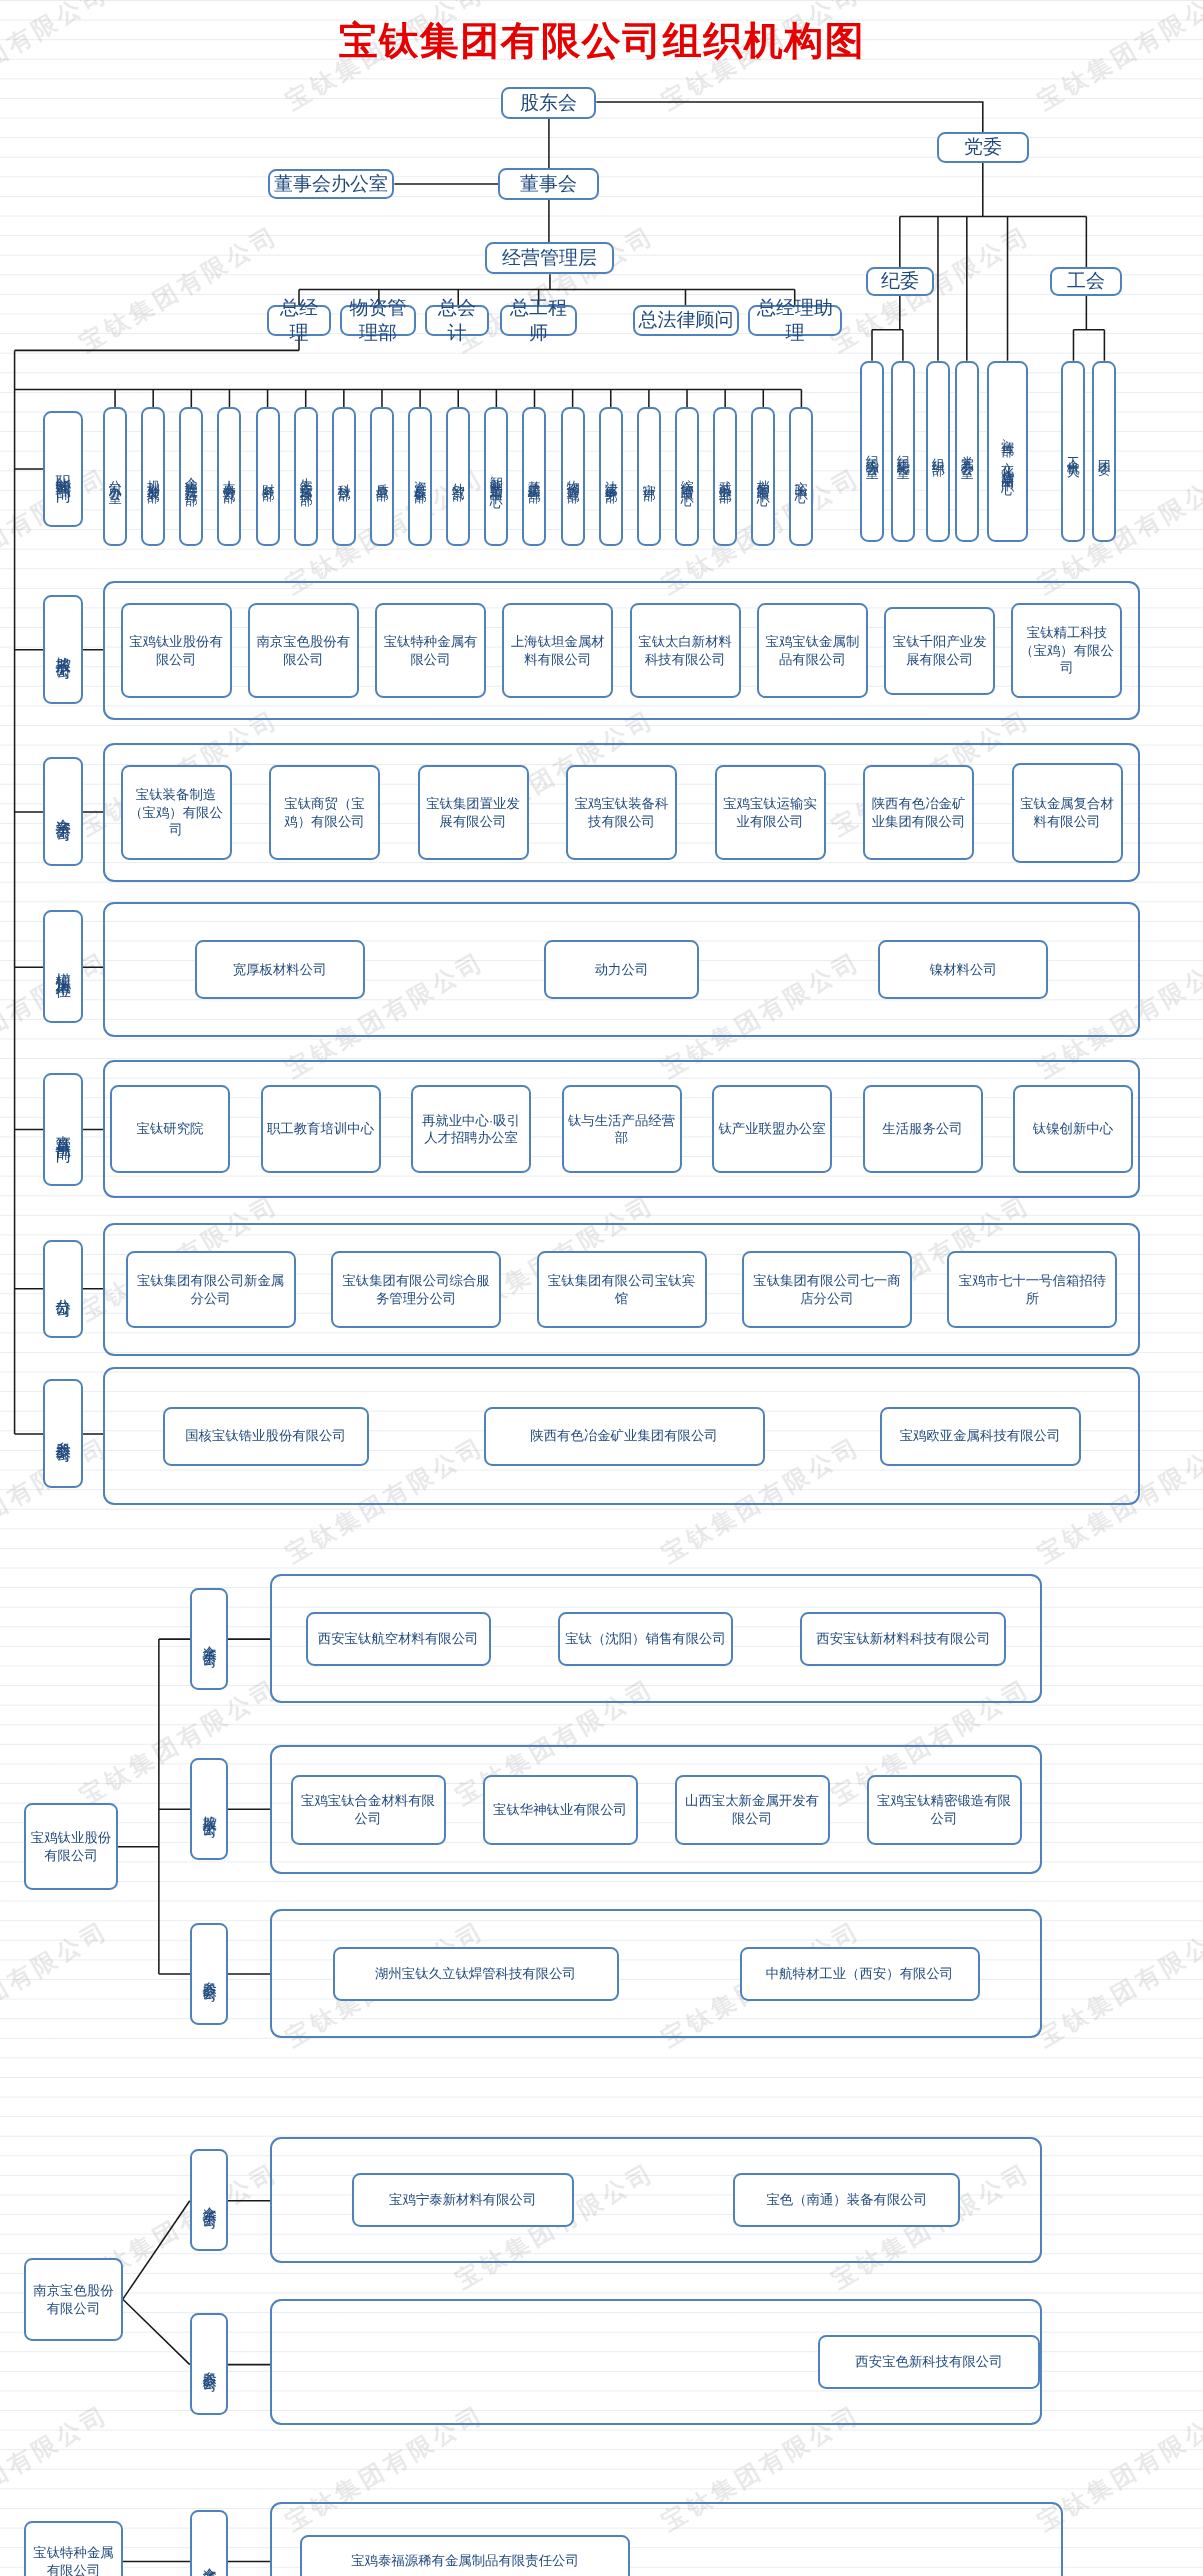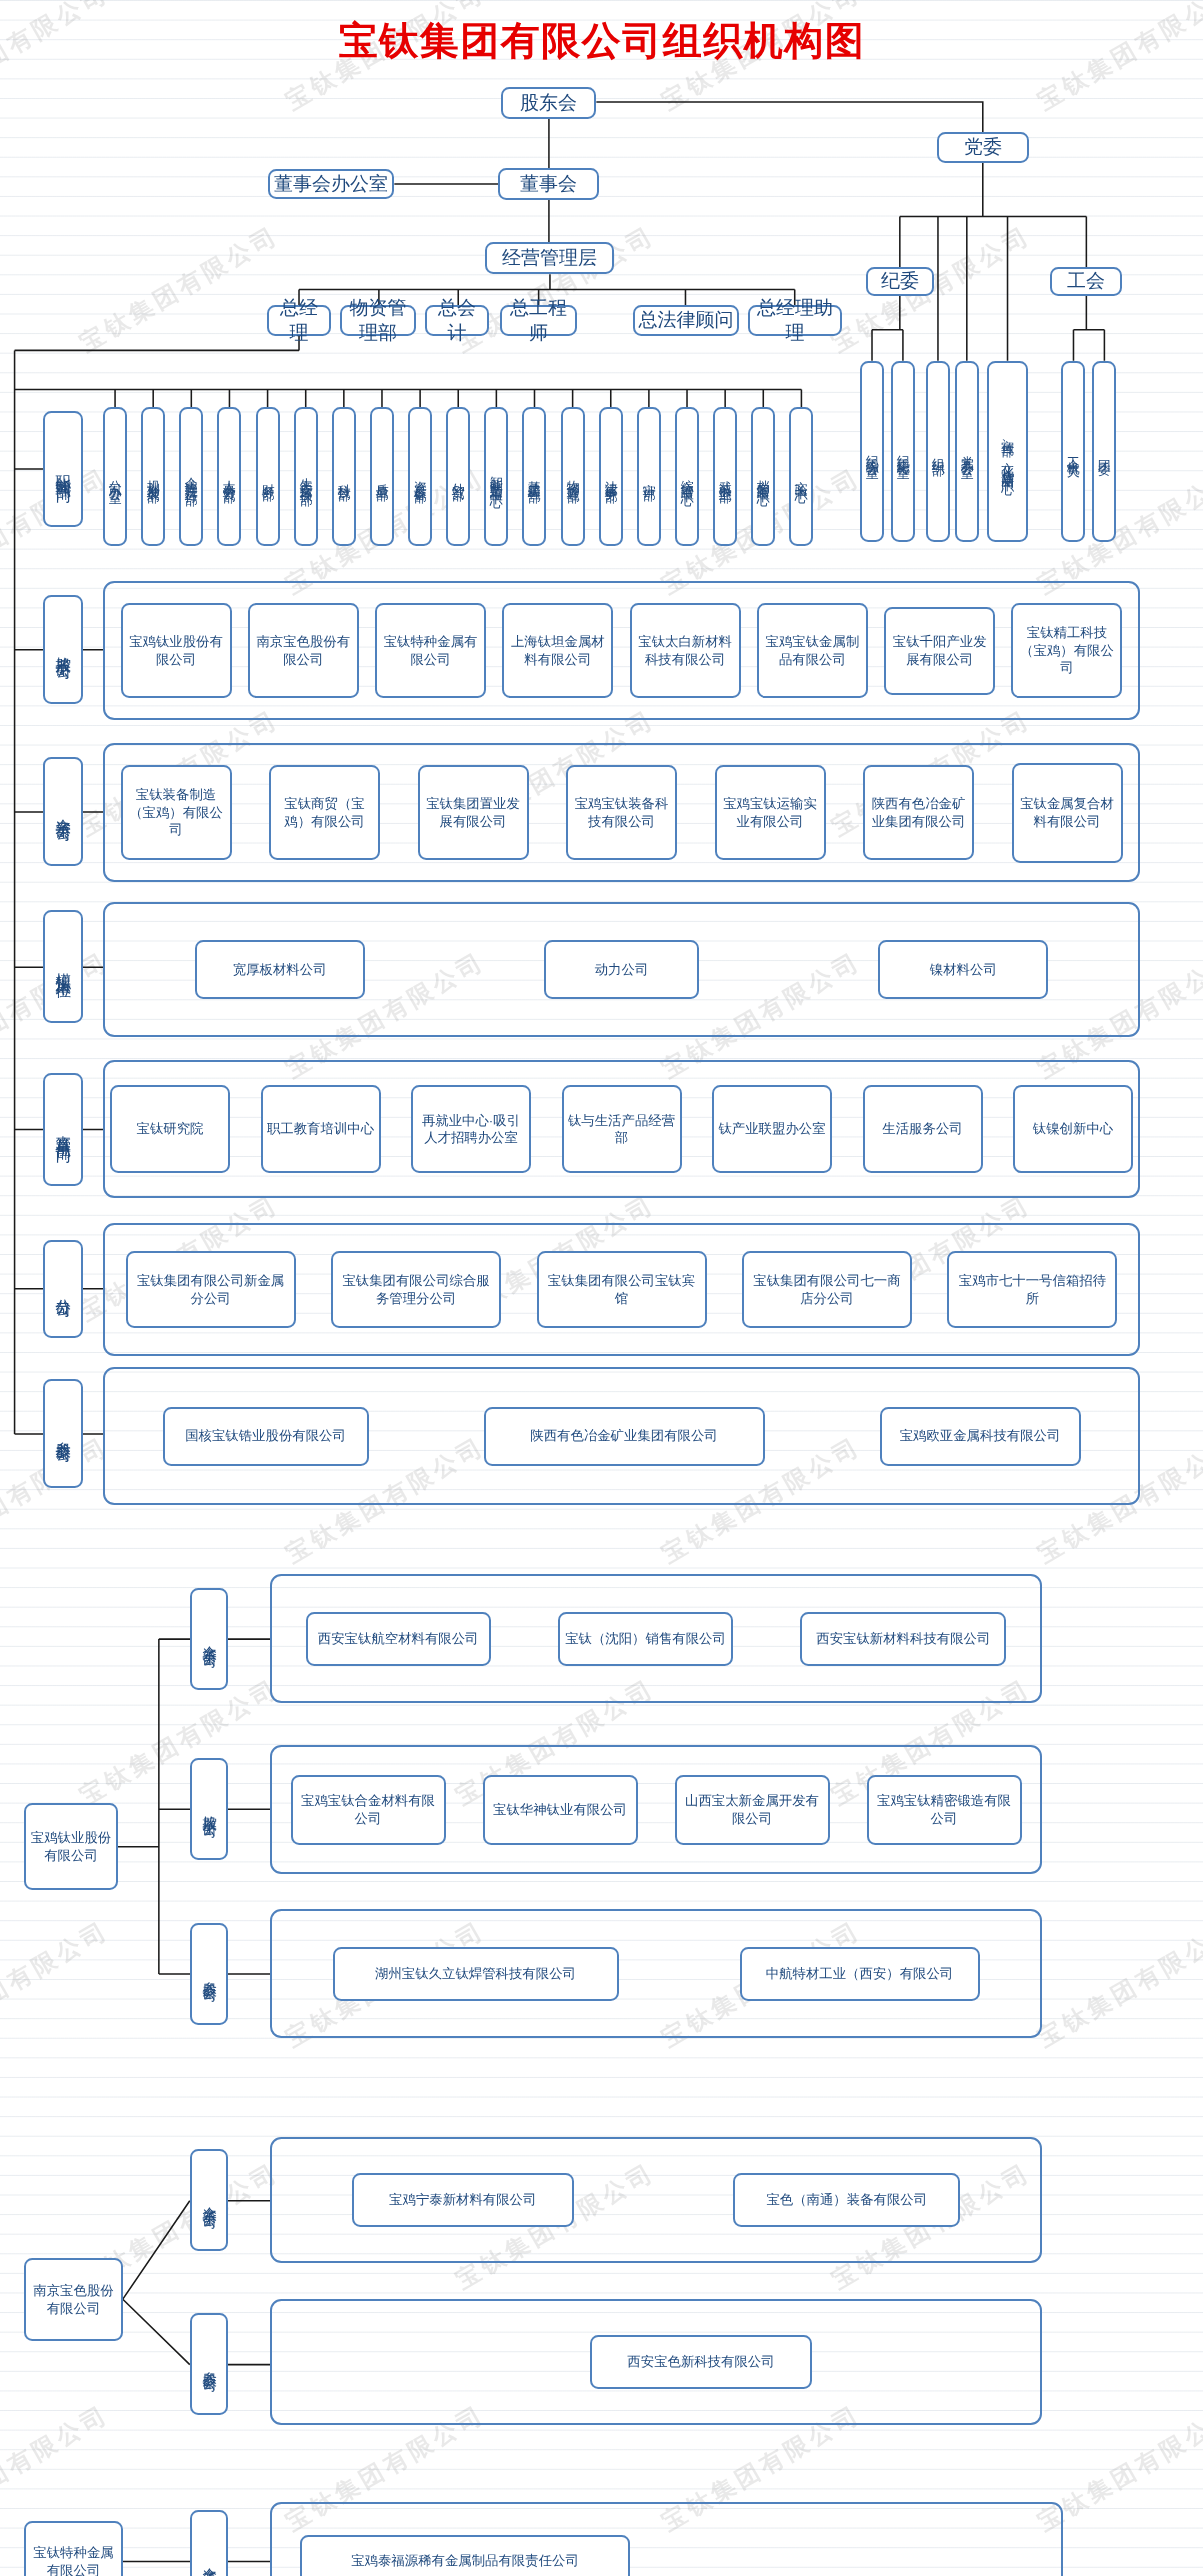--- a/index.html
+++ b/index.html
@@ -227,21 +227,21 @@
     <div class="b" style="width:240px;height:54px">中航特材工业（西安）有限公司</div>
   </div>
 
   <div class="b p" style="left:24px;top:2258px;width:99px;height:83px">南京宝色股份有限公司</div>
   <div class="b p v lab2" style="left:190px;top:2149px;width:38px;height:102px">全资子公司</div>
   <div class="b p v lab2" style="left:190px;top:2313px;width:38px;height:102px">参股公司</div>
   <div class="c c2" style="left:270px;top:2137px;height:126px;justify-content:space-around">
     <div class="b" style="width:222px;height:54px">宝鸡宁泰新材料有限公司</div>
     <div class="b" style="width:227px;height:54px">宝色（南通）装备有限公司</div>
   </div>
-  <div class="c c2" style="left:270px;top:2299px;height:126px;justify-content:center;padding-left:90px">
+  <div class="c c2" style="left:270px;top:2299px;height:126px;justify-content:flex-end;padding-left:90px">
     <div class="b" style="width:222px;height:54px">西安宝色新科技有限公司</div>
   </div>
 
   <div class="b p" style="left:24px;top:2521px;width:99px;height:81px">宝钛特种金属有限公司</div>
   <div class="b p v lab2" style="left:190px;top:2510px;width:38px;height:102px">全资子公司</div>
   <div class="c c3" style="left:270px;top:2502px;height:118px;justify-content:flex-start;padding-left:28px">
     <div class="b" style="width:330px;height:52px">宝鸡泰福源稀有金属制品有限责任公司</div>
   </div>
 
 </div>

